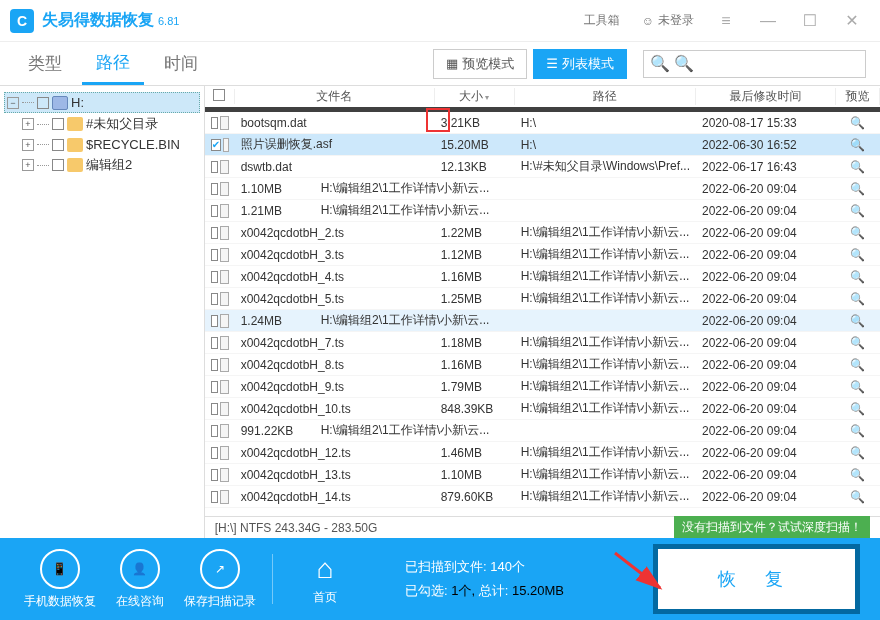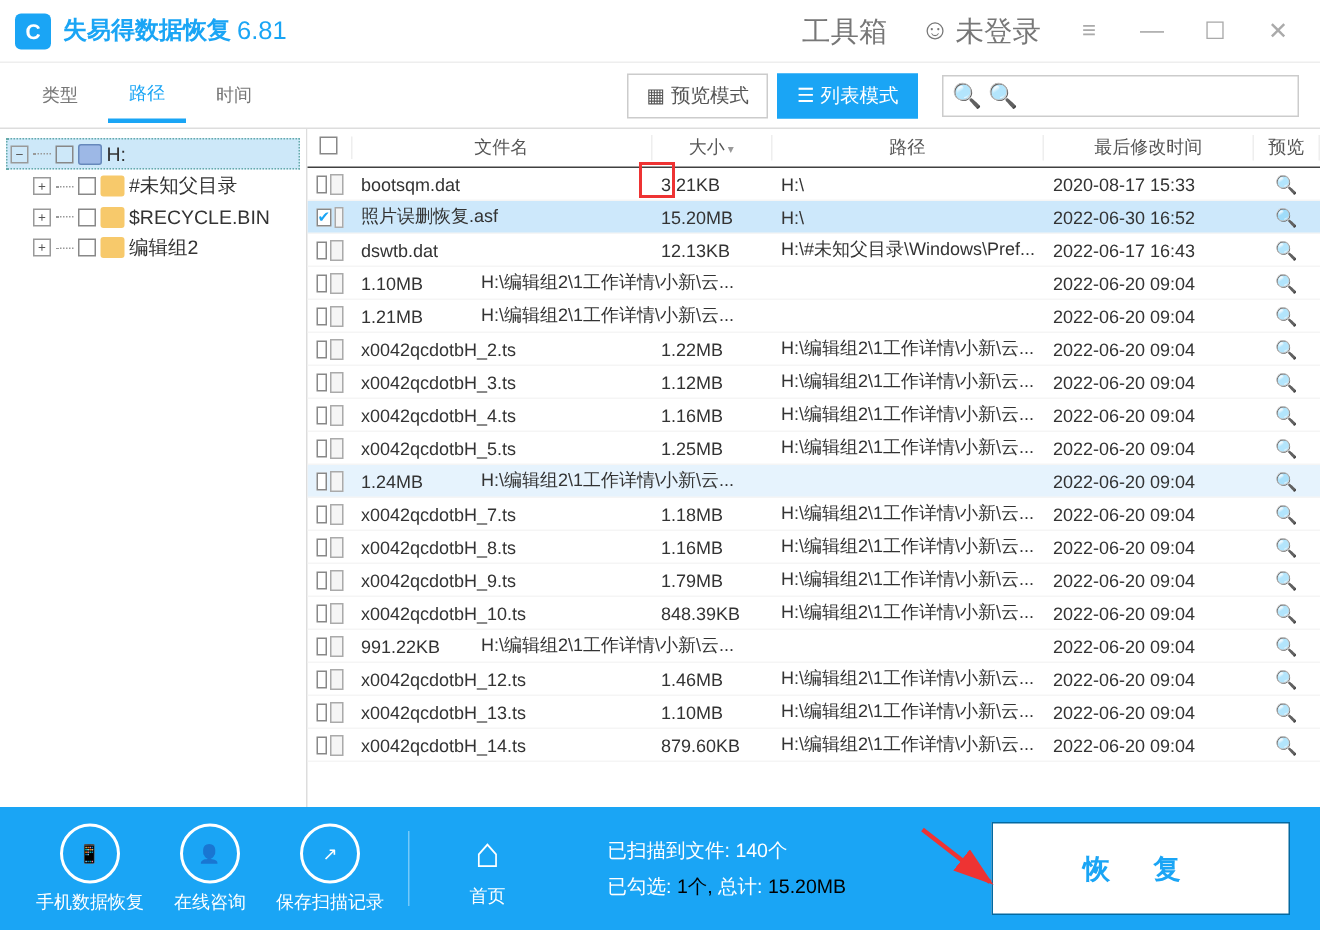--- a/index.html
+++ b/index.html
@@ -1,41 +1,41 @@
 <!DOCTYPE html>
 <html><head>
 <meta charset="utf-8">
 <style>
 * { margin: 0; padding: 0; box-sizing: border-box; font-family: "Microsoft YaHei", Arial, sans-serif; }
 body { width: 880px; height: 620px; background: #fff; overflow: hidden; position: relative; }
 .titlebar { height: 42px; background: #fff; display: flex; align-items: center; padding: 0 10px; border-bottom: 1px solid #eee; }
 .logo { width: 24px; height: 24px; background: #1aa5f5; border-radius: 4px; display: flex; align-items: center; justify-content: center; color: #fff; font-weight: bold; font-size: 14px; margin-right: 8px; }
 .app-title { color: #1aa5f5; font-size: 16px; font-weight: 700; }
-.app-ver { color: #1aa5f5; font-size: 17px; margin-left: 4px; }
+.app-ver { color: #1aa5f5; font-size: 11px; margin-left: 4px; }
 .titlebar-right { margin-left: auto; display: flex; align-items: center; gap: 6px; }
-.tb-btn { display: flex; align-items: center; gap: 4px; padding: 4px 8px; color: #777; font-size: 19px; cursor: pointer; }
+.tb-btn { display: flex; align-items: center; gap: 4px; padding: 4px 8px; color: #777; font-size: 12px; cursor: pointer; }
 .tb-icon { width: 36px; height: 36px; display: flex; align-items: center; justify-content: center; color: #aaa; cursor: pointer; }
 .toolbar { height: 44px; background: #fff; display: flex; align-items: center; padding: 0 14px; gap: 6px; border-bottom: 1px solid #ddd; }
-.tab { padding: 8px 14px; color: #777; font-size: 12px; cursor: pointer; }
+.tab { padding: 8px 14px; color: #777; font-size: 17px; cursor: pointer; }
 .tab.active { color: #1aa5f5; border-bottom: 3px solid #1aa5f5; }
 .mode-btn { display: flex; align-items: center; gap: 4px; padding: 5px 12px; border: 1px solid #ccc; font-size: 13px; color: #555; cursor: pointer; background: #fff; }
 .mode-btn.active { background: #1aa5f5; color: #fff; border-color: #1aa5f5; }
 .search-box { flex: 1; margin-left: 10px; display: flex; align-items: center; border: 1px solid #ccc; height: 28px; padding: 0 6px; background: #fff; max-width: 260px; }
 .search-box input { border: none; outline: none; flex: 1; font-size: 12px; color: #555; }
 .main { display: flex; height: 452px; }
 .sidebar { width: 210px; border-right: 1px solid #ddd; padding: 6px 4px; overflow: auto; font-size: 13px; color: #333; }
 .tree-row { display: flex; align-items: center; gap: 3px; padding: 2px 2px; white-space: nowrap; }
 .tree-row.sel { background: #cde8f9; border: 1px dotted #6aa; }
 .expander { width: 12px; height: 12px; border: 1px solid #999; display: inline-flex; align-items: center; justify-content: center; font-size: 9px; color: #555; cursor: pointer; }
 .dots { display: inline-block; width: 12px; border-top: 1px dotted #999; }
 .cb { width: 12px; height: 12px; border: 1px solid #888; }
 .folder-icon { width: 16px; height: 14px; background: #f7c96b; border-radius: 2px; position: relative; }
 .drive-icon { width: 16px; height: 14px; background: #9db8e6; border: 1px solid #6688bb; border-radius: 2px; }
 .content { flex: 1; display: flex; flex-direction: column; position: relative; }
-.thead { display: flex; background: #fff; border-bottom: 1px solid #404040; font-size: 12px; color: #555; height: 26px; align-items: center; }
+.thead { display: flex; background: #fff; border-bottom: 5px solid #404040; font-size: 12px; color: #555; height: 26px; align-items: center; }
 .th { padding: 0 6px; border-right: 1px solid #eee; text-align: center; }
 .th-cb { width: 30px; }
 .th-name { width: 200px; }
 .th-size { width: 80px; }
 .th-path { flex: 1; }
 .th-date { width: 140px; }
 .th-prev { width: 44px; }
 .tbody { flex: 1; overflow-y: auto; overflow-x: hidden; font-size: 12px; color: #333; }
 .row { display: flex; align-items: center; height: 22px; border-bottom: 1px solid #f5f5f5; }
 .row.sel { background: #cde8fb; }
@@ -51,21 +51,21 @@
 .checkbox.checked::after { content: "✔"; }
 .red-box { position: absolute; left: 221px; top: 22px; width: 24px; height: 24px; border: 2px solid #e33; pointer-events: none; }
 .file-icon { width: 14px; height: 14px; border: 1px solid #aaa; background: #f5f5f5; display: inline-block; }
 .status { height: 22px; border-top: 1px solid #ddd; display: flex; align-items: center; padding: 0 10px; font-size: 12px; color: #555; position: relative; }
 .deep-scan { position: absolute; right: 10px; top: -1px; background: #4caf50; color: #fff; padding: 3px 8px; font-size: 12px; }
 .footer { height: 82px; background: #1aa5f5; display: flex; align-items: center; padding: 0 20px; position: relative; }
 .foot-item { display: flex; flex-direction: column; align-items: center; color: #fff; font-size: 12px; gap: 4px; cursor: pointer; width: 80px; }
 .foot-circle { width: 40px; height: 40px; border: 2px solid #fff; border-radius: 50%; display: flex; align-items: center; justify-content: center; }
 .foot-stats { color: #fff; font-size: 13px; margin-left: 40px; }
 .foot-stats .num { color: #000000; }
-.recover-btn { margin-left: auto; background: #fff; border: 1px solid #0369a1; padding: 18px 60px; font-size: 18px; color: #1aa5f5; cursor: pointer; letter-spacing: 12px; font-weight: bold; }
+.recover-btn { margin-left: auto; background: #fff; border: 5px solid #0369a1; padding: 18px 60px; font-size: 18px; color: #1aa5f5; cursor: pointer; letter-spacing: 12px; }
 .arrow { position: absolute; right: 210px; top: 10px; pointer-events: none; }
 .divider { width: 1px; height: 50px; background: rgba(255,255,255,0.4); margin: 0 12px; }
 .sort-arrow { font-size: 8px; color: #999; margin-left: 2px; }
 </style>
 </head>
 <body>
 
 <div class="titlebar">
   <div class="logo">C</div>
   <span class="app-title">失易得数据恢复</span>
@@ -335,20 +335,24 @@
             <span class="file-icon"></span>
           </div>
           <div class="cell c-name">x0042qcdotbH_14.ts</div>
           <div class="cell c-size">879.60KB</div>
           <div class="cell c-path">H:\编辑组2\1工作详情\小新\云...</div>
           <div class="cell c-date">2022-06-20  09:04</div>
           <div class="cell c-prev">🔍</div>
         </div>
       </div>
     <div class="red-box"></div>
+    <div class="status">
+      <span>[H:\] NTFS 243.34G - 283.50G</span>
+      <div class="deep-scan">没有扫描到文件？试试深度扫描！</div>
+    </div>
   </div>
 </div>
 
 <div class="footer">
   <div class="foot-item">
     <div class="foot-circle">
         <span>📱</span>
       </div>
     <span>手机数据恢复</span>
   </div>

